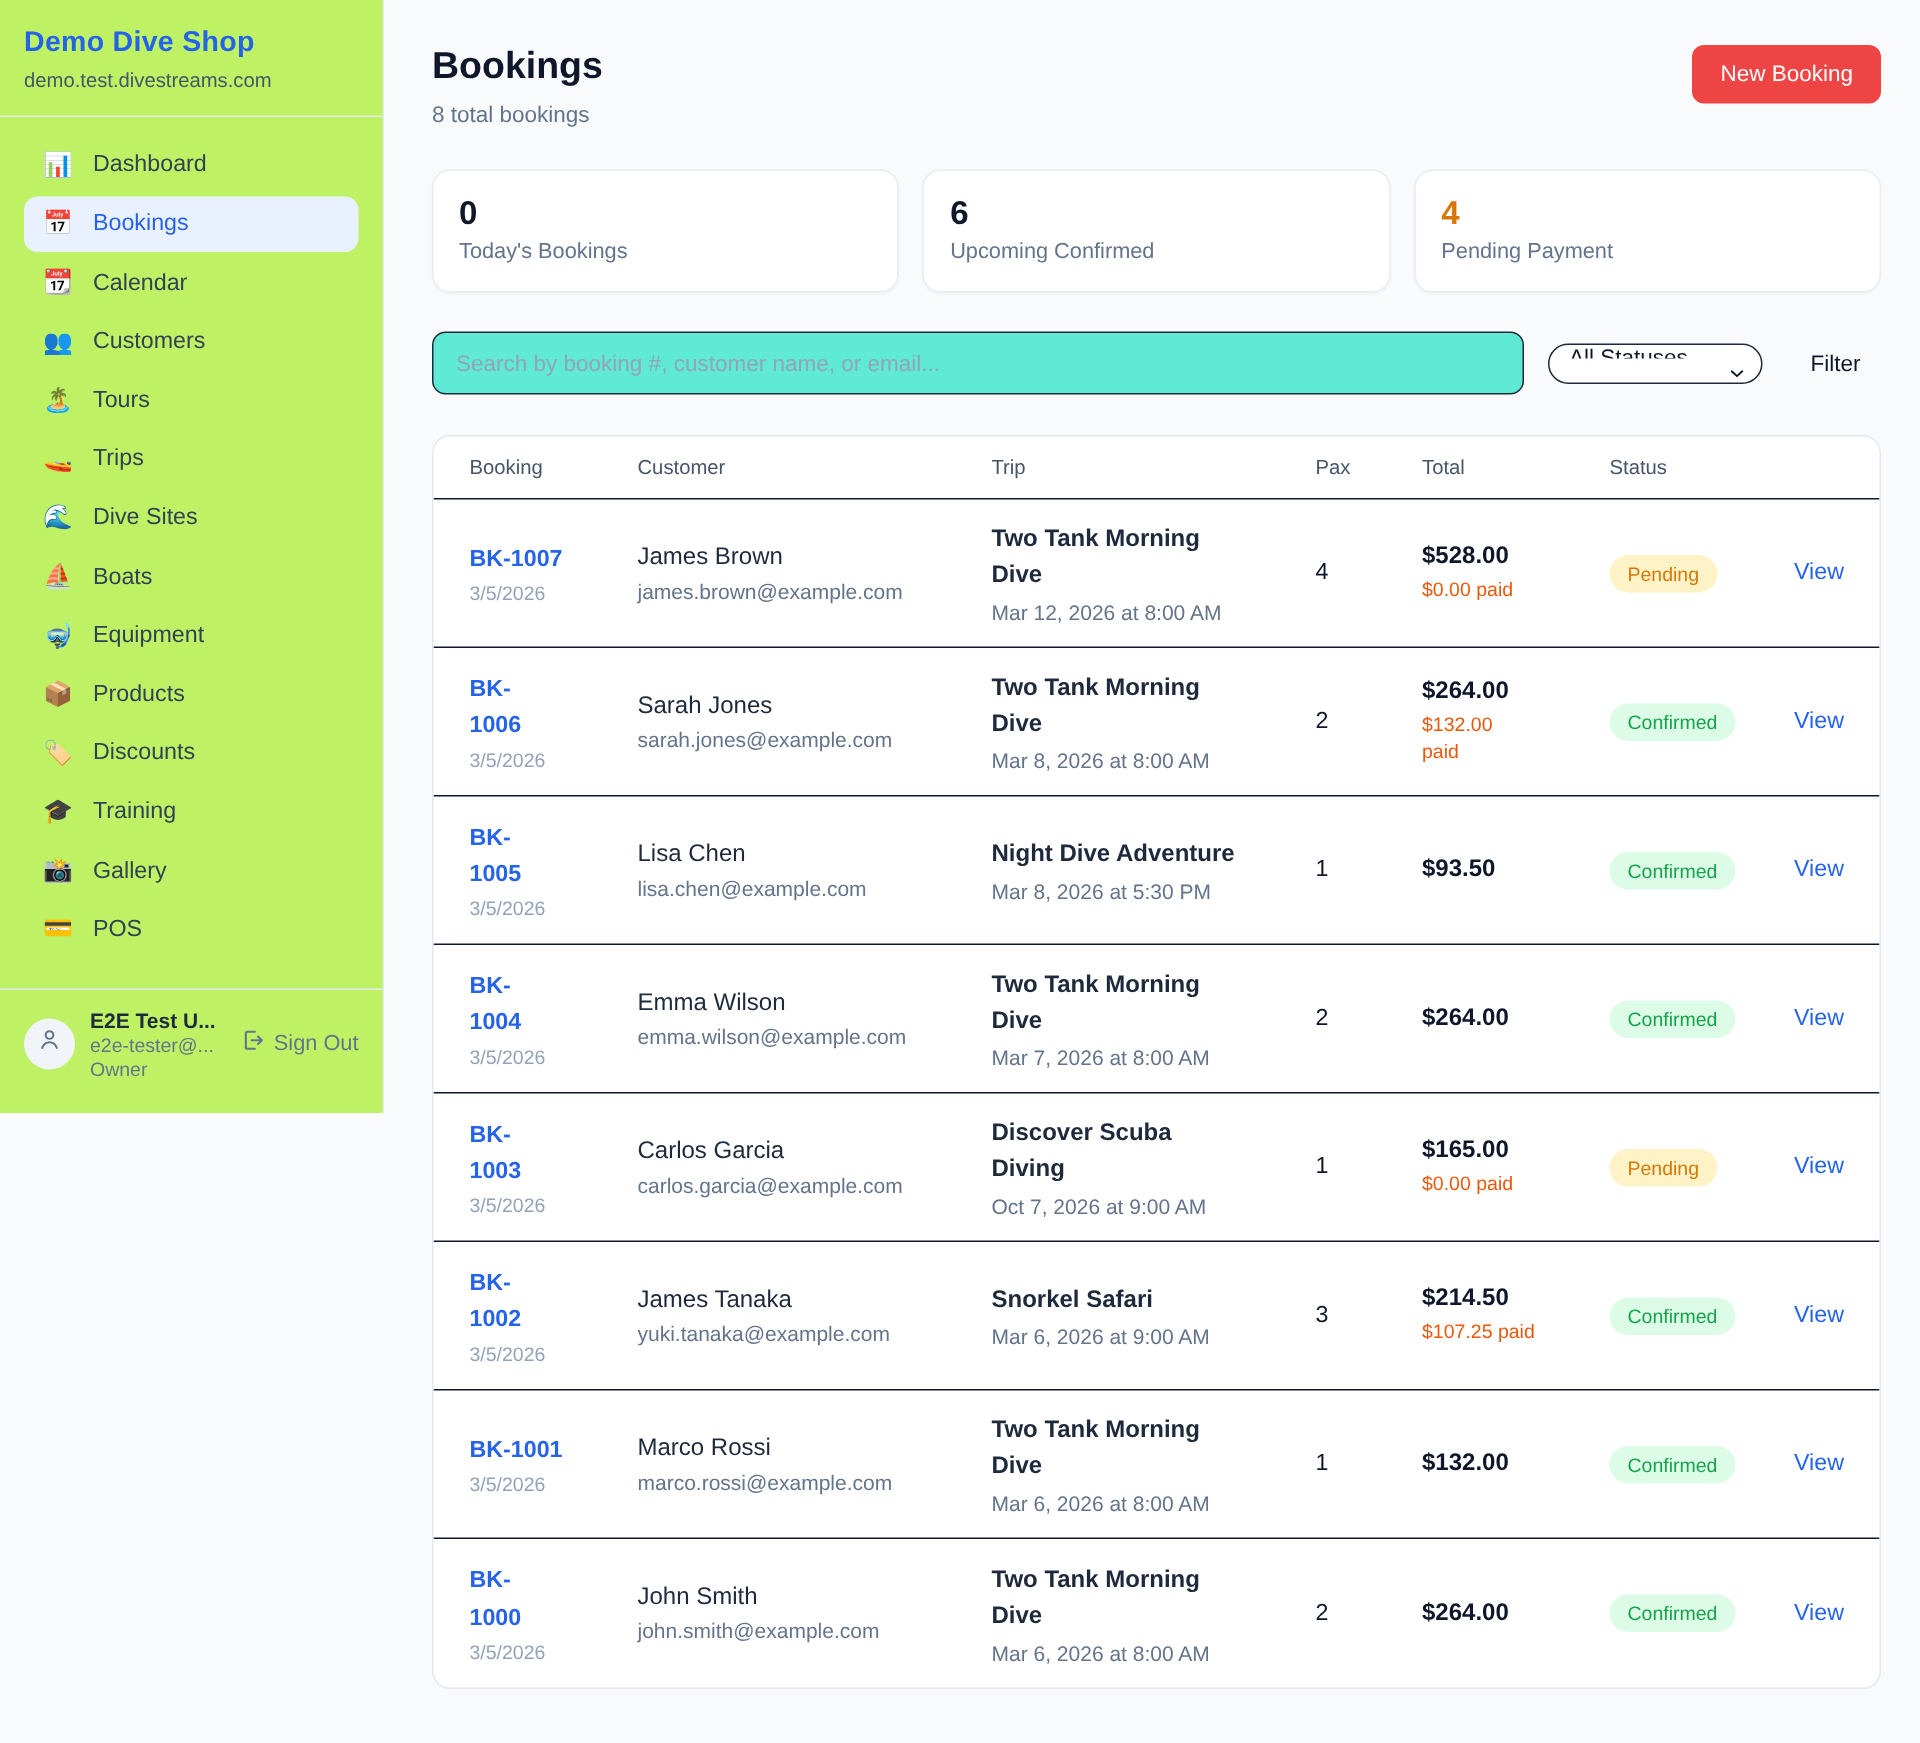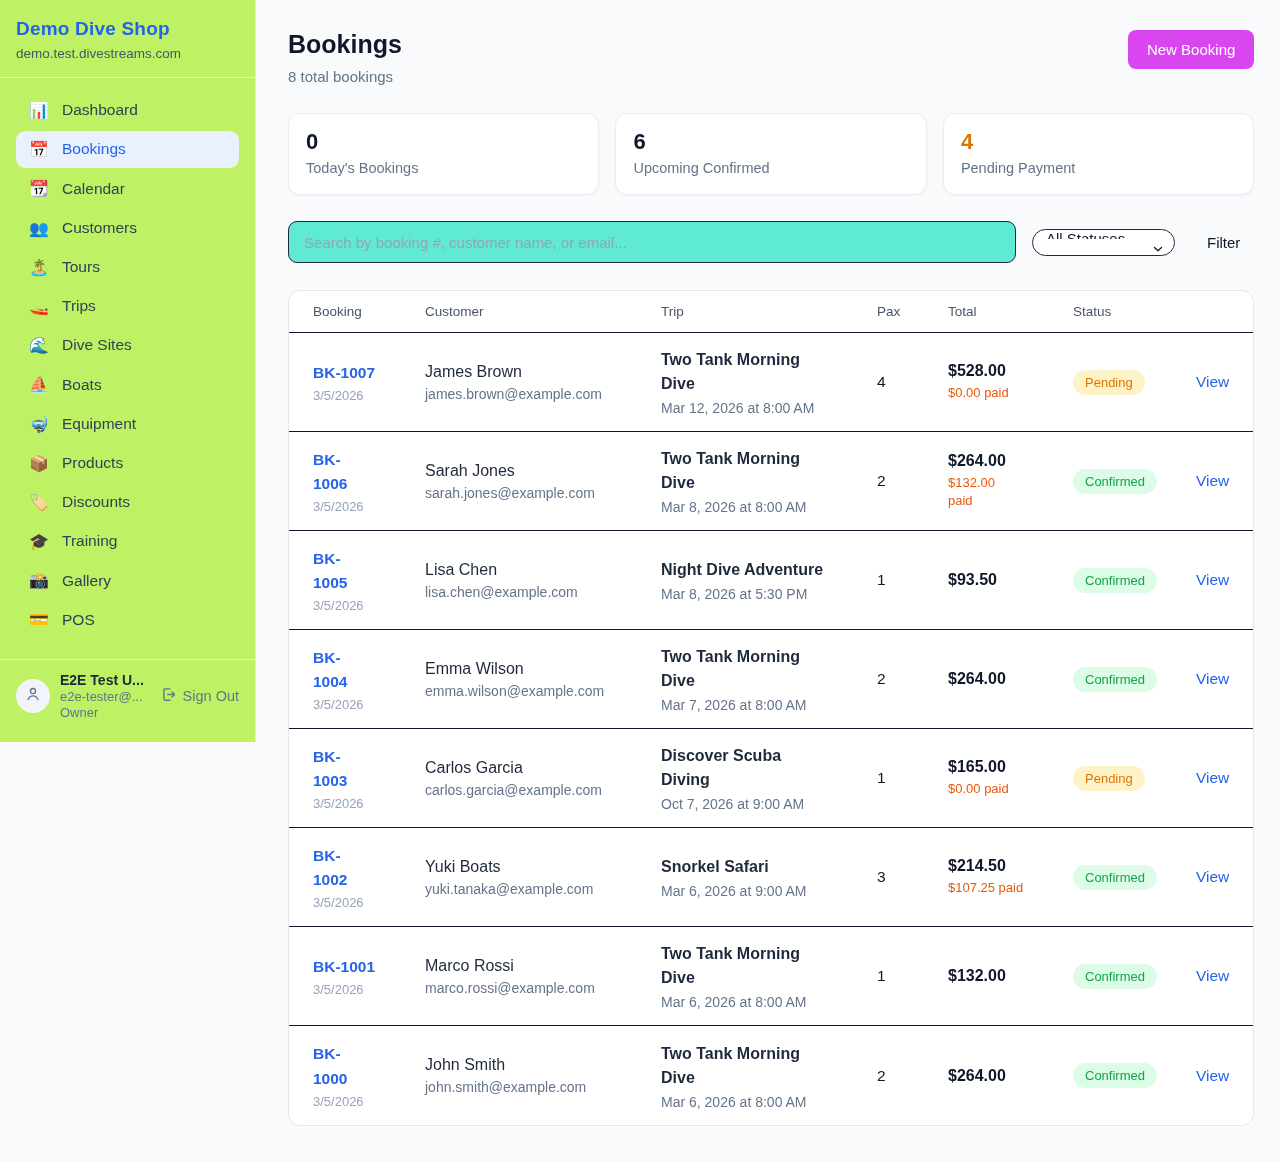--- a/index.html
+++ b/index.html
@@ -36,21 +36,21 @@
   .user-info { flex:1; min-width:0; }
   .user-name { font-size:14px; font-weight:700; color:#1e293b; }
   .user-email, .user-role { font-size:13px; color:#64748b; margin-top:1px; }
   .signout { display:flex; align-items:center; gap:6px; color:#64748b; font-size:14.5px; cursor:pointer; white-space:nowrap; }
   
   .main { flex:1; padding:30px 32px 32px; }
   .page-header { display:flex; justify-content:space-between; align-items:flex-start; }
   .page-title { font-size:25px; font-weight:700; color:#0f172a; }
   .page-subtitle { font-size:15px; color:#64748b; margin-top:9px; }
   .btn-primary {
-    background:#d946ef; color:#fff; border:none; border-radius:8px;
+    background:#ef4444; color:#fff; border:none; border-radius:8px;
     padding:11px 19px; font-size:15px; font-weight:500; cursor:pointer;
     font-family:inherit;
   }
   
   .stats { display:grid; grid-template-columns:1fr 1fr 1fr; gap:16px; margin-top:28px; }
   .stat-card {
     background:#fff; border:1px solid #e8edf3; border-radius:12px;
     padding:15px 17px; box-shadow:0 1px 2px rgba(15,23,42,.04); height:82px;
   }
   .stat-value { font-size:22px; font-weight:700; color:#0f172a; }
@@ -398,21 +398,21 @@
     </div>
   </div>
 
   <div class="trow">
     <div>
       <a class="bid">BK-
 1002</a>
       <div class="bdate">3/5/2026</div>
     </div>
     <div>
-      <div class="cname">Yuki Boats</div>
+      <div class="cname">James Tanaka</div>
       <div class="cemail">yuki.tanaka@example.com</div>
     </div>
     <div>
       <div class="tname">Snorkel Safari</div>
       <div class="tdate">Mar 6, 2026 at 9:00 AM</div>
     </div>
     <div class="pax">3</div>
     <div>
       <div class="amount">$214.50</div>
       <div class="paid">$107.25 paid</div>

